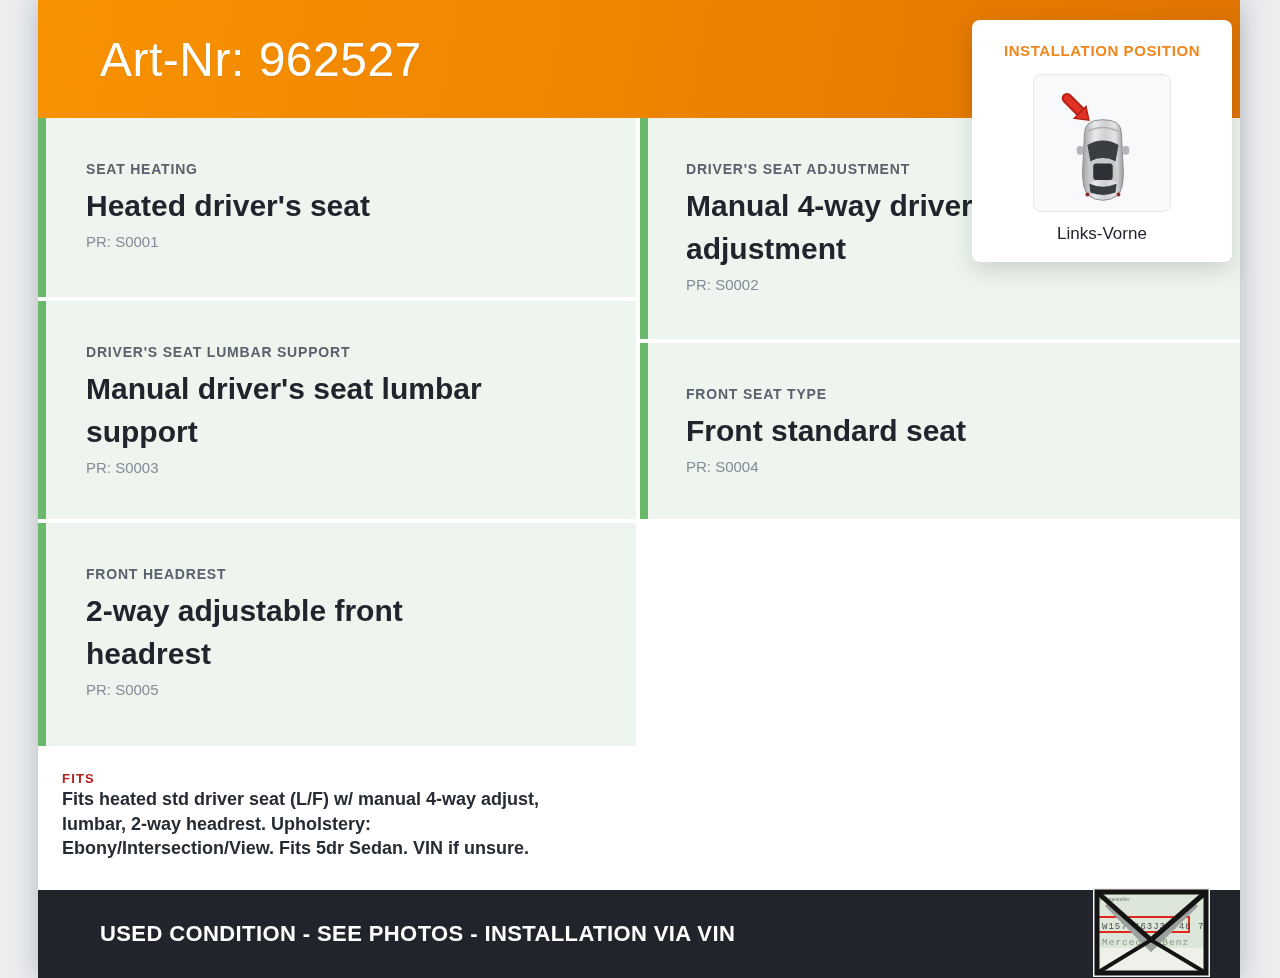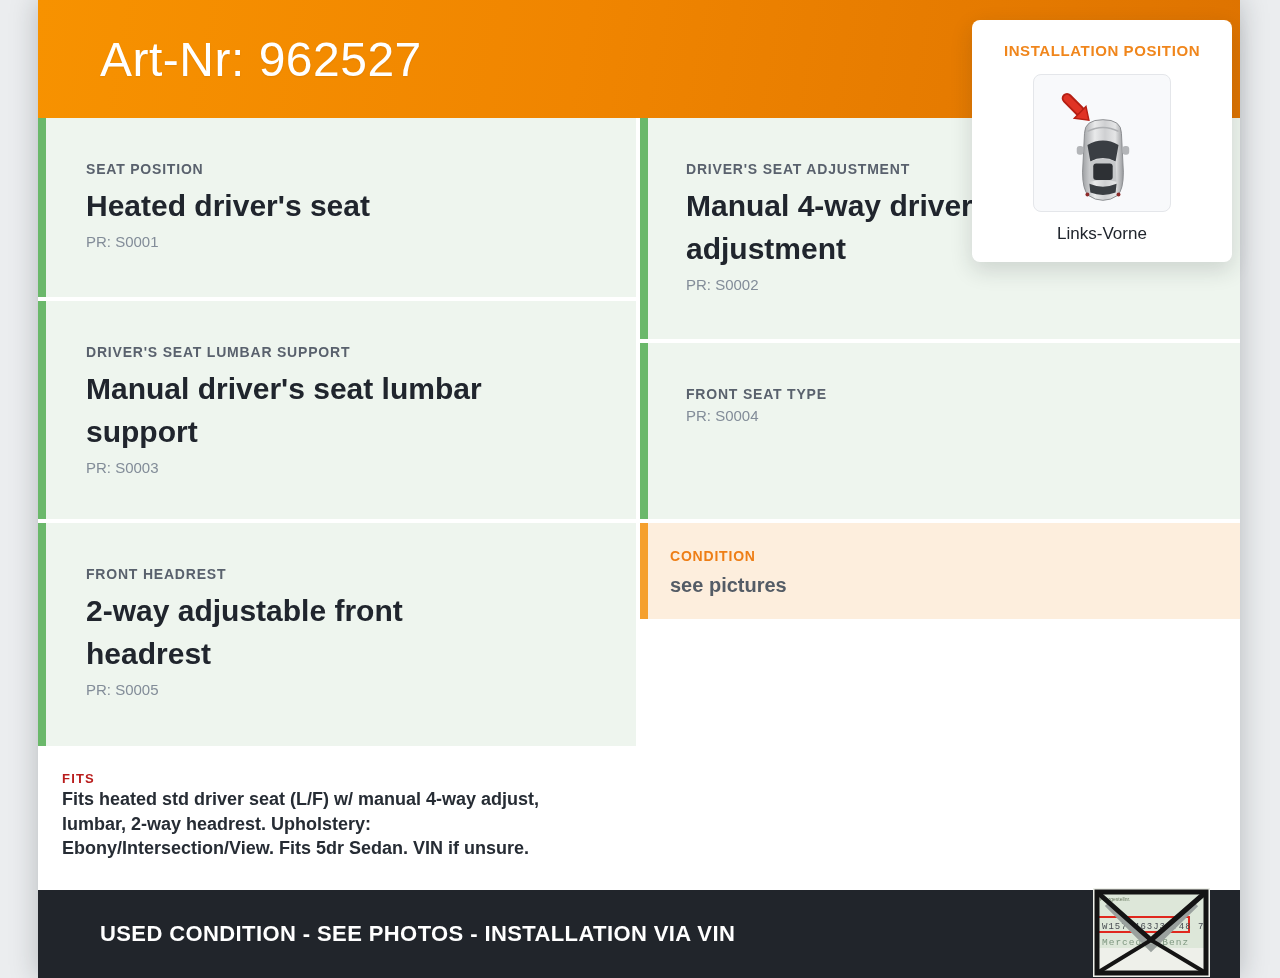--- a/index.html
+++ b/index.html
@@ -96,21 +96,21 @@
 
 <div class="sheet">
 
   <div class="header">
     <h1>Art-Nr: 962527</h1>
   </div>
 
   <div class="grid">
     <div class="col left">
       <div class="card spec" style="height:179px">
-        <div class="spec-label">SEAT POSITION</div>
+        <div class="spec-label">SEAT HEATING</div>
         <div class="spec-value">Heated driver's seat</div>
         <div class="spec-pr">PR: S0001</div>
       </div>
       <div class="card spec" style="height:218px">
         <div class="spec-label">DRIVER'S SEAT LUMBAR SUPPORT</div>
         <div class="spec-value">Manual driver's seat lumbar
 support</div>
         <div class="spec-pr">PR: S0003</div>
       </div>
       <div class="card spec" style="height:223px">
@@ -129,25 +129,22 @@
 
     <div class="col right">
       <div class="card spec" style="height:221px">
         <div class="spec-label">DRIVER'S SEAT ADJUSTMENT</div>
         <div class="spec-value">Manual 4-way driver's seat
 adjustment</div>
         <div class="spec-pr">PR: S0002</div>
       </div>
       <div class="card spec" style="height:176px">
         <div class="spec-label">FRONT SEAT TYPE</div>
+        <div class="spec-value">Front standard seat</div>
         <div class="spec-pr">PR: S0004</div>
-      </div>
-      <div class="card condition" style="height:96px">
-        <div class="cond-label">CONDITION</div>
-        <div class="cond-value">see pictures</div>
       </div>
       <div class="filler"></div>
     </div>
   </div>
 
   <div class="footer">
     <span>USED CONDITION - SEE PHOTOS - INSTALLATION VIA VIN</span>
   </div>
 
   <div class="install">

